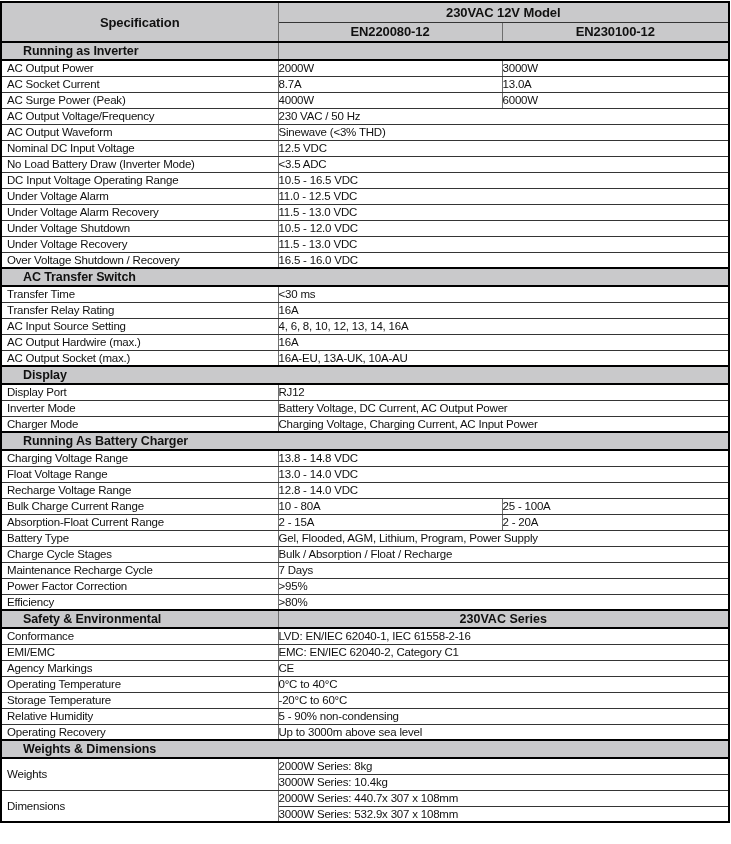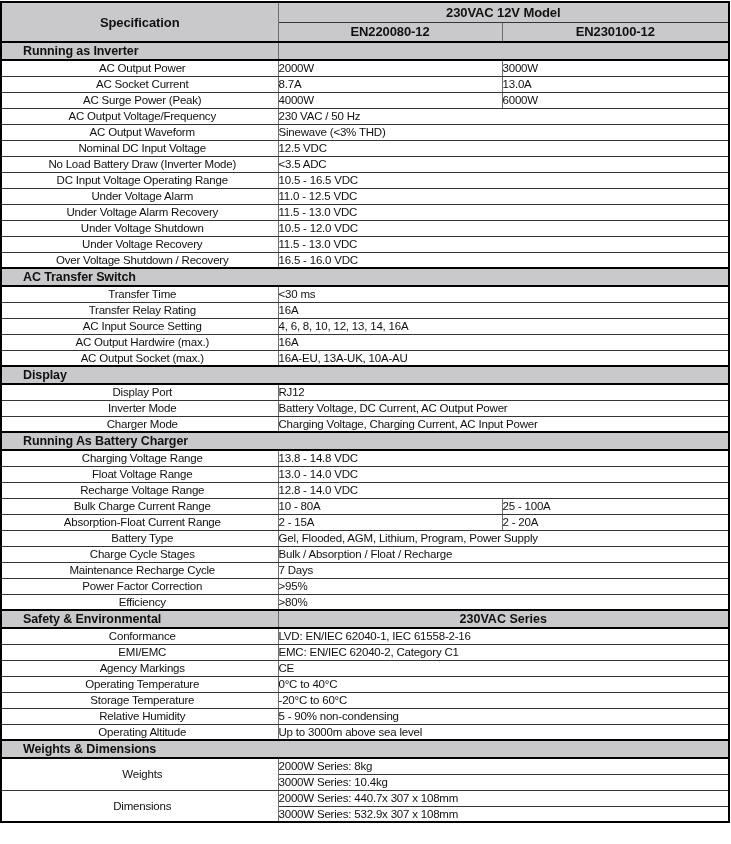--- a/index.html
+++ b/index.html
@@ -50,21 +50,21 @@
     padding-left: 21px;
     letter-spacing: -0.1px;
   }
   td.sec-value {
     font-weight: bold;
     font-size: 12.5px;
     text-align: center;
   }
   td.label {
     font-size: 11.5px;
-    text-align: center;
+    text-align: left;
     padding-left: 5px;
     height: 16px;
     letter-spacing: -0.2px;
   }
   td.value {
     font-size: 11.5px;
     height: 16px;
     letter-spacing: -0.2px;
   }
 </style>
@@ -253,21 +253,21 @@
         </tr>
         <tr>
           <td class="label">Storage Temperature</td>
           <td class="value" colspan="2">-20°C to 60°C</td>
         </tr>
         <tr>
           <td class="label">Relative Humidity</td>
           <td class="value" colspan="2">5 - 90% non-condensing</td>
         </tr>
         <tr>
-          <td class="label">Operating Altitude</td>
+          <td class="label">Operating Recovery</td>
           <td class="value" colspan="2">Up to 3000m above sea level</td>
         </tr>
         <tr class="section">
           <td class="sec-label" colspan="3">Weights &amp; Dimensions</td>
         </tr>
         <tr>
           <td class="label" rowspan="2">Weights</td>
           <td class="value" colspan="2">2000W Series: 8kg</td>
         </tr>
         <tr>

